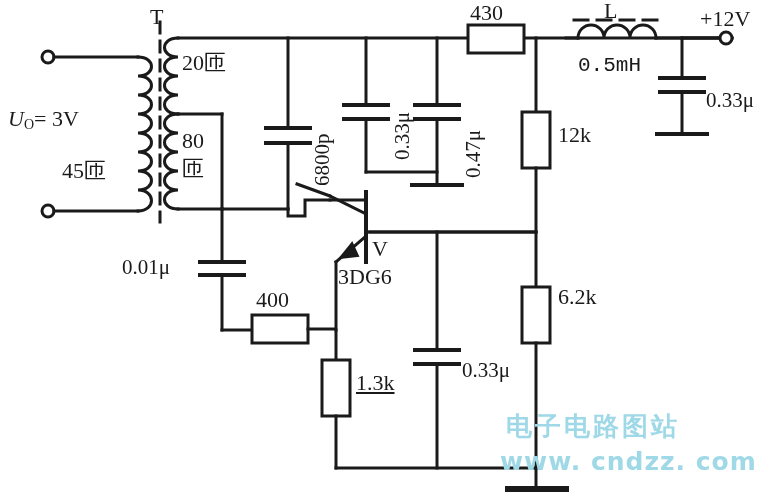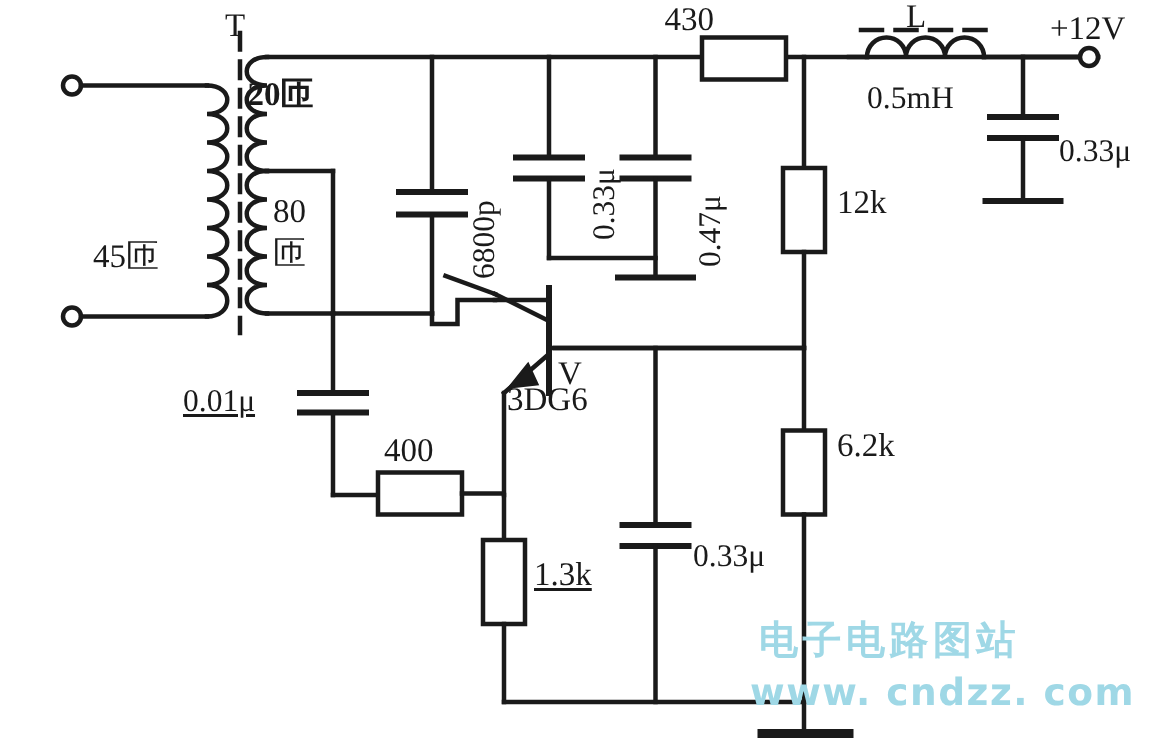--- a/index.html
+++ b/index.html
@@ -197,55 +197,56 @@
       </g>
 
       <g fill="#1a1a1a" stroke="none">
         <circle cx="222" cy="209" r="0.1"></circle>
       </g>
     </g>
   </svg>
 
   <div class="lbl s22" style="left:150px;top:6px;">T</div>
 
+  <div class="lbl s22" style="left:8px;top:108px;"><span style="font-style:italic;">U</span><span class="sub">O</span><span>= 3V</span></div>
 
   <div class="lbl s22" style="left:62px;top:160px;text-align:center;">45匝</div>
 
-  <div class="lbl s22" style="left:165px;top:52px;font-weight:bold;">20匝</div>
+  <div class="lbl s22" style="left:182px;top:52px;">20匝</div>
 
   <div class="lbl s22" style="left:182px;top:130px;">80</div>
   <div class="lbl s22" style="left:182px;top:158px;">匝</div>
 
   <div class="lbl s21 rot" style="left:312px;top:186px;">6800p</div>
 
   <div class="lbl s21 rot" style="left:392px;top:160px;">0.33μ</div>
 
   <div class="lbl s21 rot" style="left:463px;top:178px;">0.47μ</div>
 
-  <div class="lbl s22" style="left:443px;top:2px;">430</div>
+  <div class="lbl s22" style="left:470px;top:2px;">430</div>
 
   <div class="lbl s22" style="left:604px;top:0px;">L</div>
 
-  <div class="lbl s21" style="left:578px;top:55px;">0.5mH</div>
+  <div class="lbl s21" style="left:578px;top:55px;font-family:Liberation Mono, monospace;">0.5mH</div>
 
   <div class="lbl s22" style="left:700px;top:8px;">+12V</div>
 
   <div class="lbl s21" style="left:706px;top:90px;">0.33μ</div>
 
   <div class="lbl s22" style="left:558px;top:124px;">12k</div>
 
   <div class="lbl s22" style="left:558px;top:286px;">6.2k</div>
 
-  <div class="lbl s21" style="left:122px;top:257px;text-decoration:underline;">0.01μ</div>
+  <div class="lbl s21" style="left:122px;top:257px;">0.01μ</div>
 
   <div class="lbl s22" style="left:256px;top:289px;">400</div>
 
   <div class="lbl s22" style="left:372px;top:238px;">V</div>
 
-  <div class="lbl s22" style="left:338px;top:255px;">3DG6</div>
+  <div class="lbl s22" style="left:338px;top:266px;">3DG6</div>
 
   <div class="lbl s22" style="left:356px;top:372px;text-decoration:underline;">1.3k</div>
 
   <div class="lbl s21" style="left:462px;top:360px;">0.33μ</div>
 
   <div class="wm wm-url" style="left:500px;top:447px;">www. cndzz. com</div>
   <div class="wm wm-cn" style="left:506px;top:409px;">电子电路图站</div>
 
 </div>
 

